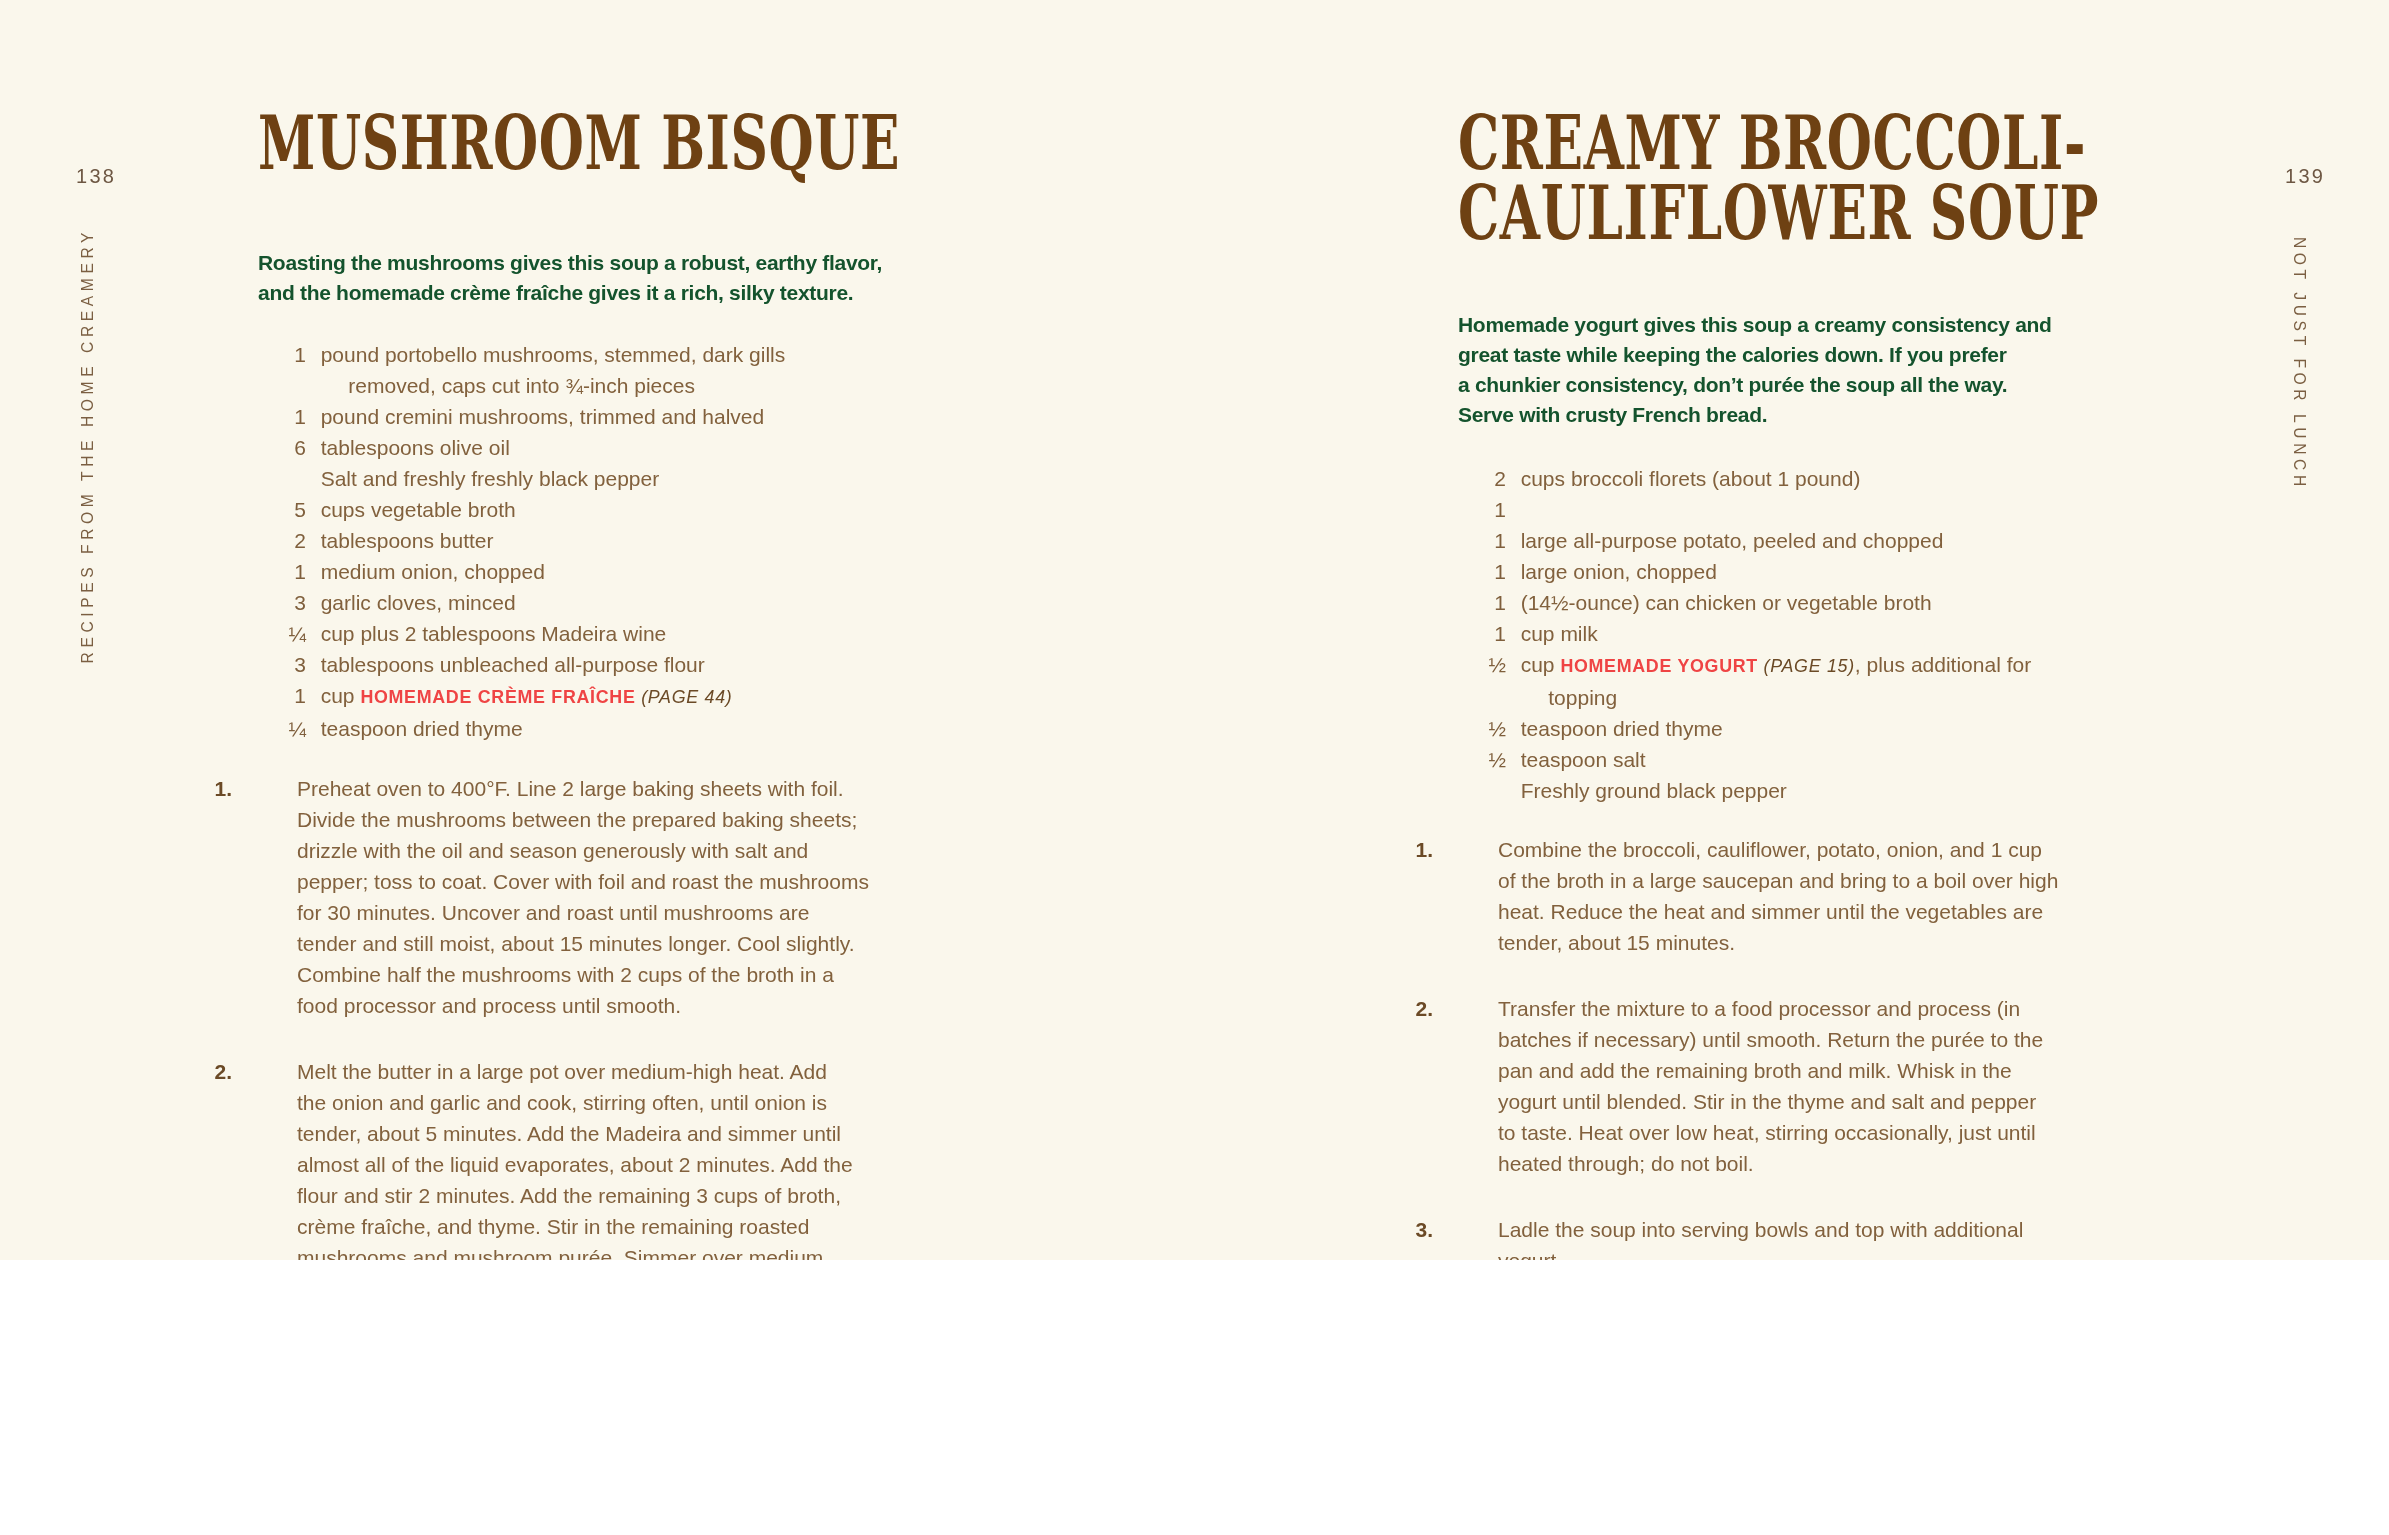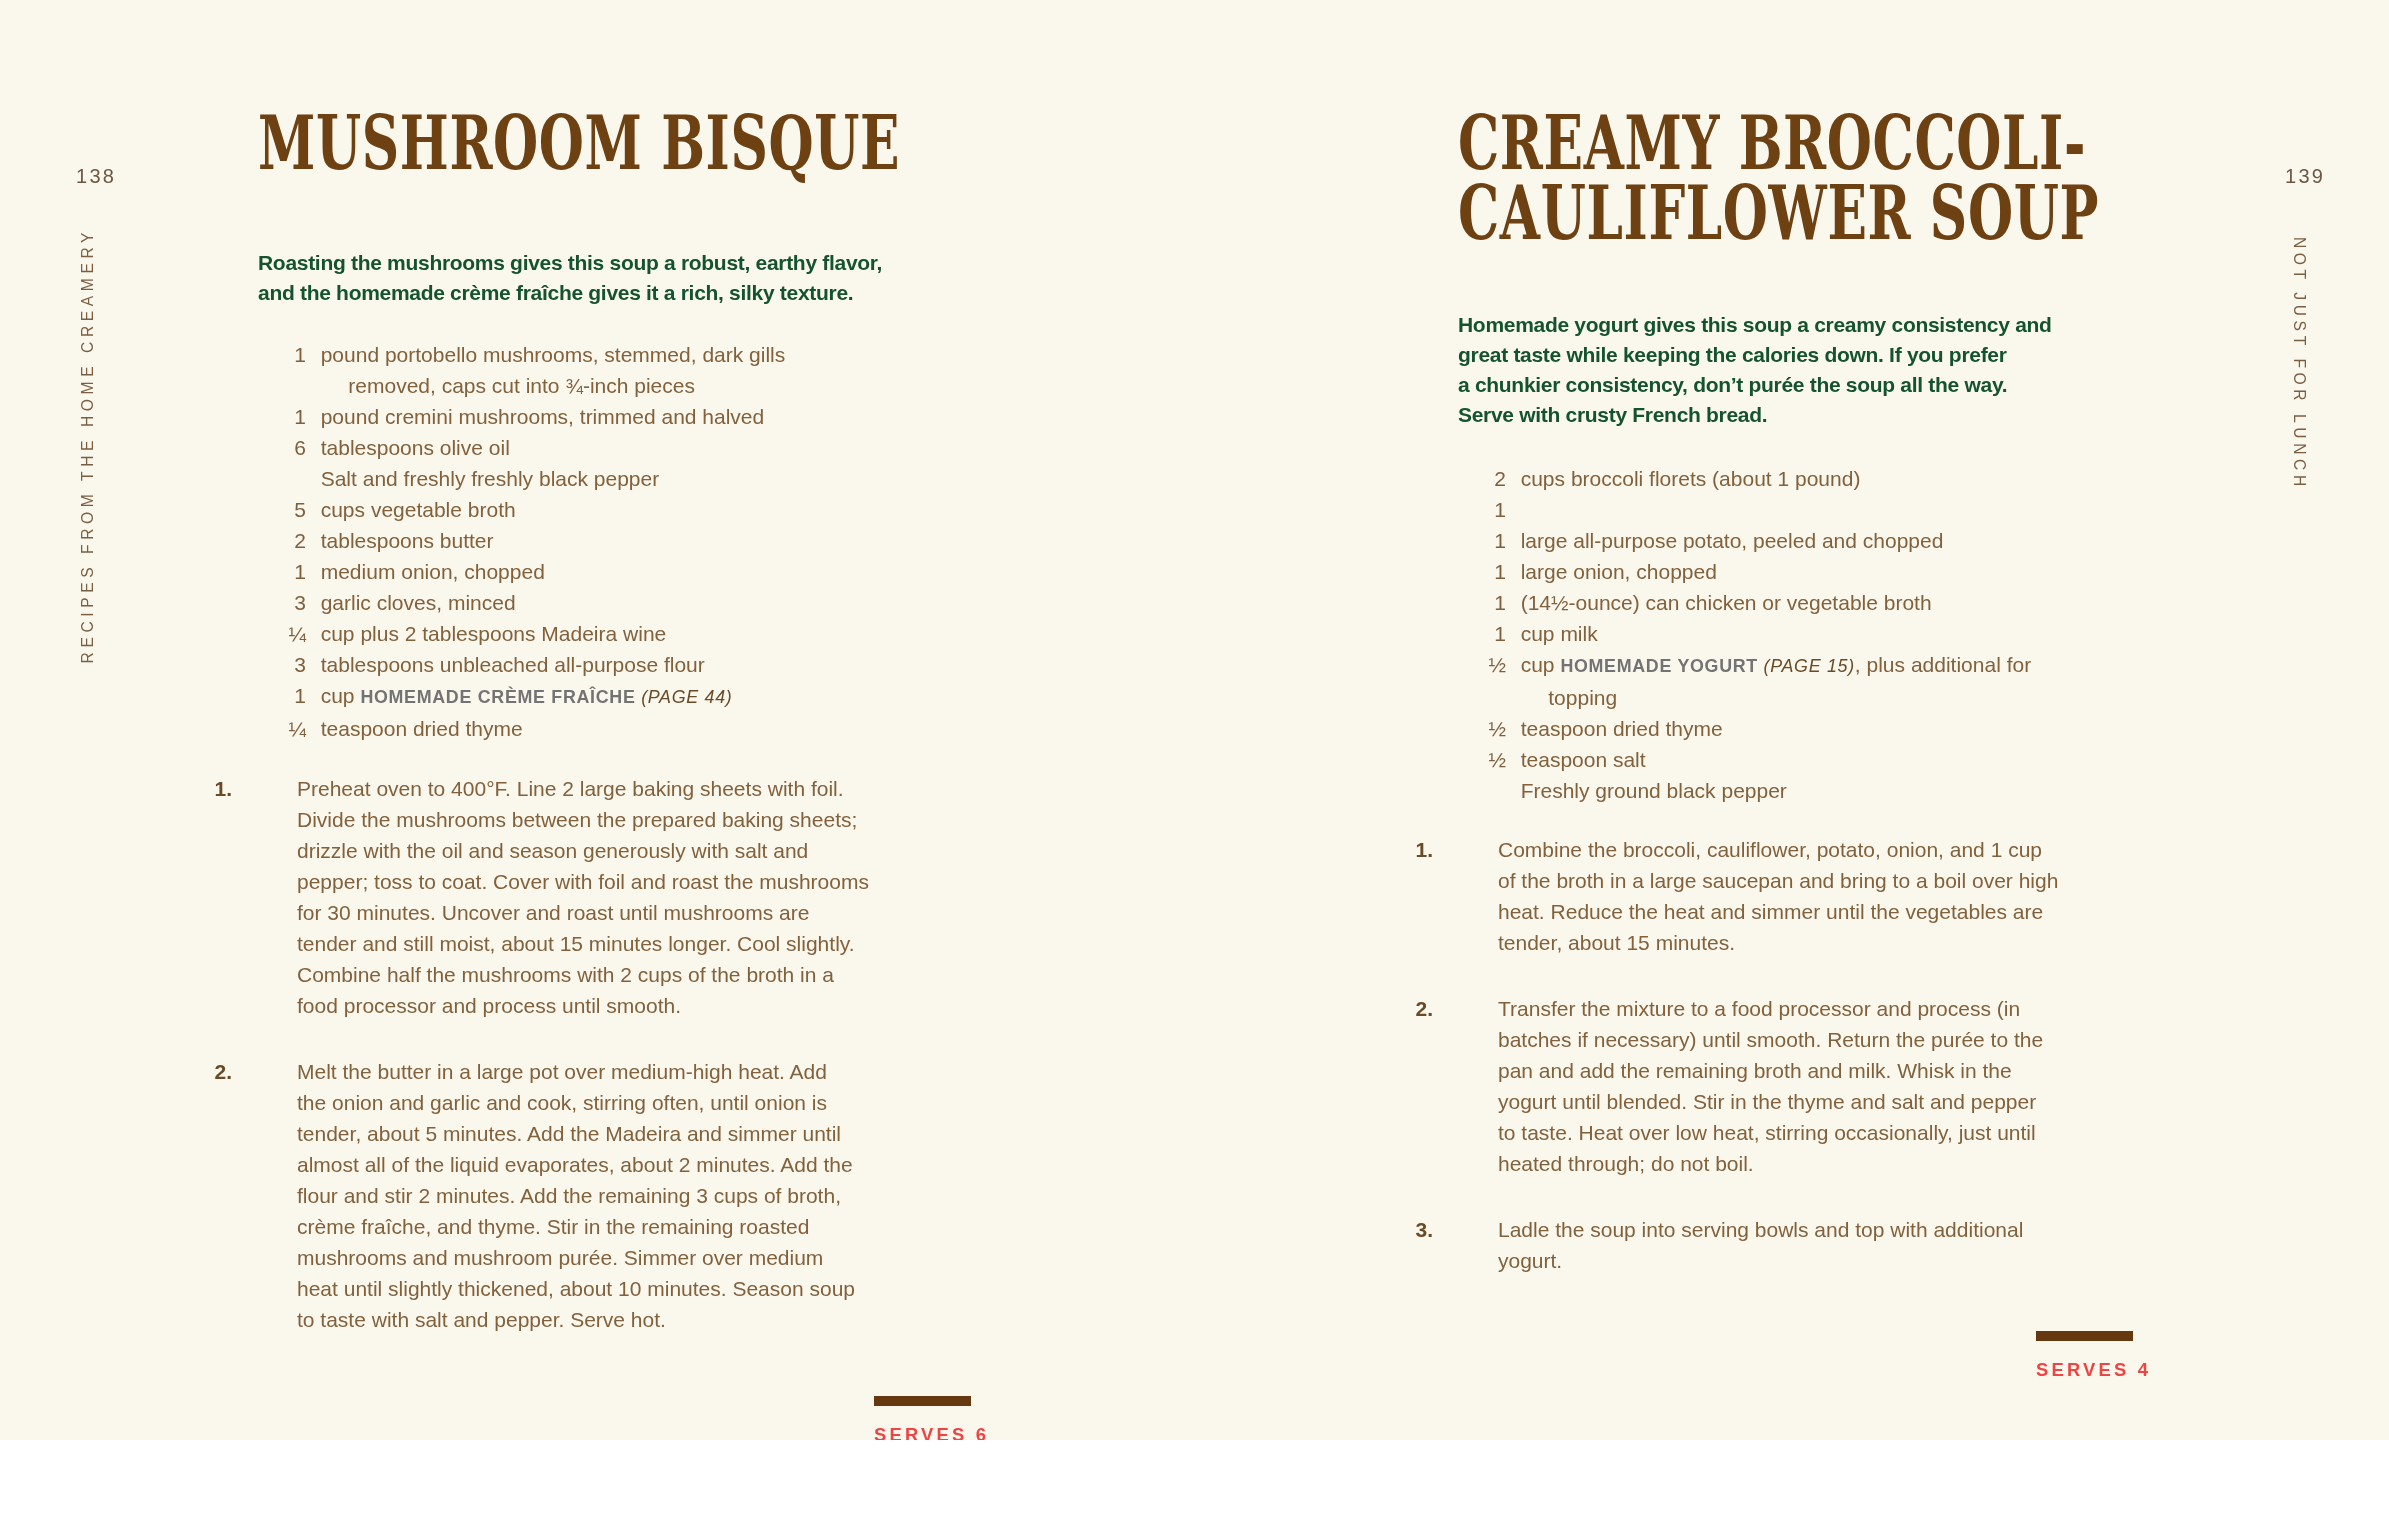--- a/index.html
+++ b/index.html
@@ -1,19 +1,19 @@
 <!DOCTYPE html>
 <html style="font-size:14.7px"><head>
 <meta charset="utf-8">
 <style>
   html, body { margin: 0; padding: 0; }
   .spread {
     position: relative;
     width: 2389px;
-    height: 1440px;
+    height: 1260px;
     background: #faf7ec;
     font-family: "Liberation Sans", sans-serif;
     color: #7f5f3c;
     overflow: hidden;
   }
   .page { position: absolute; top: 0; height: 100%; width: 1195px; }
   .page-left { left: 0; }
   .page-right { left: 1195px; }
 
   
@@ -79,21 +79,21 @@
   .ing-text {
     white-space: pre-line;
     padding-left: 27.6px;
     text-indent: -27.6px;
     color: #82613d;
   }
   .ref {
     font-weight: 700;
     font-size: 0.85em;
     letter-spacing: 0.7px;
-    color: #737373;
+    color: #ef4444;
   }
   .pageref {
     font-size: 0.85em;
     letter-spacing: 0.7px;
     color: #6b4a26;
     font-style: italic;
   }
 
   
   .step-list { position: absolute; font-size: 21px; line-height: 31px; }

